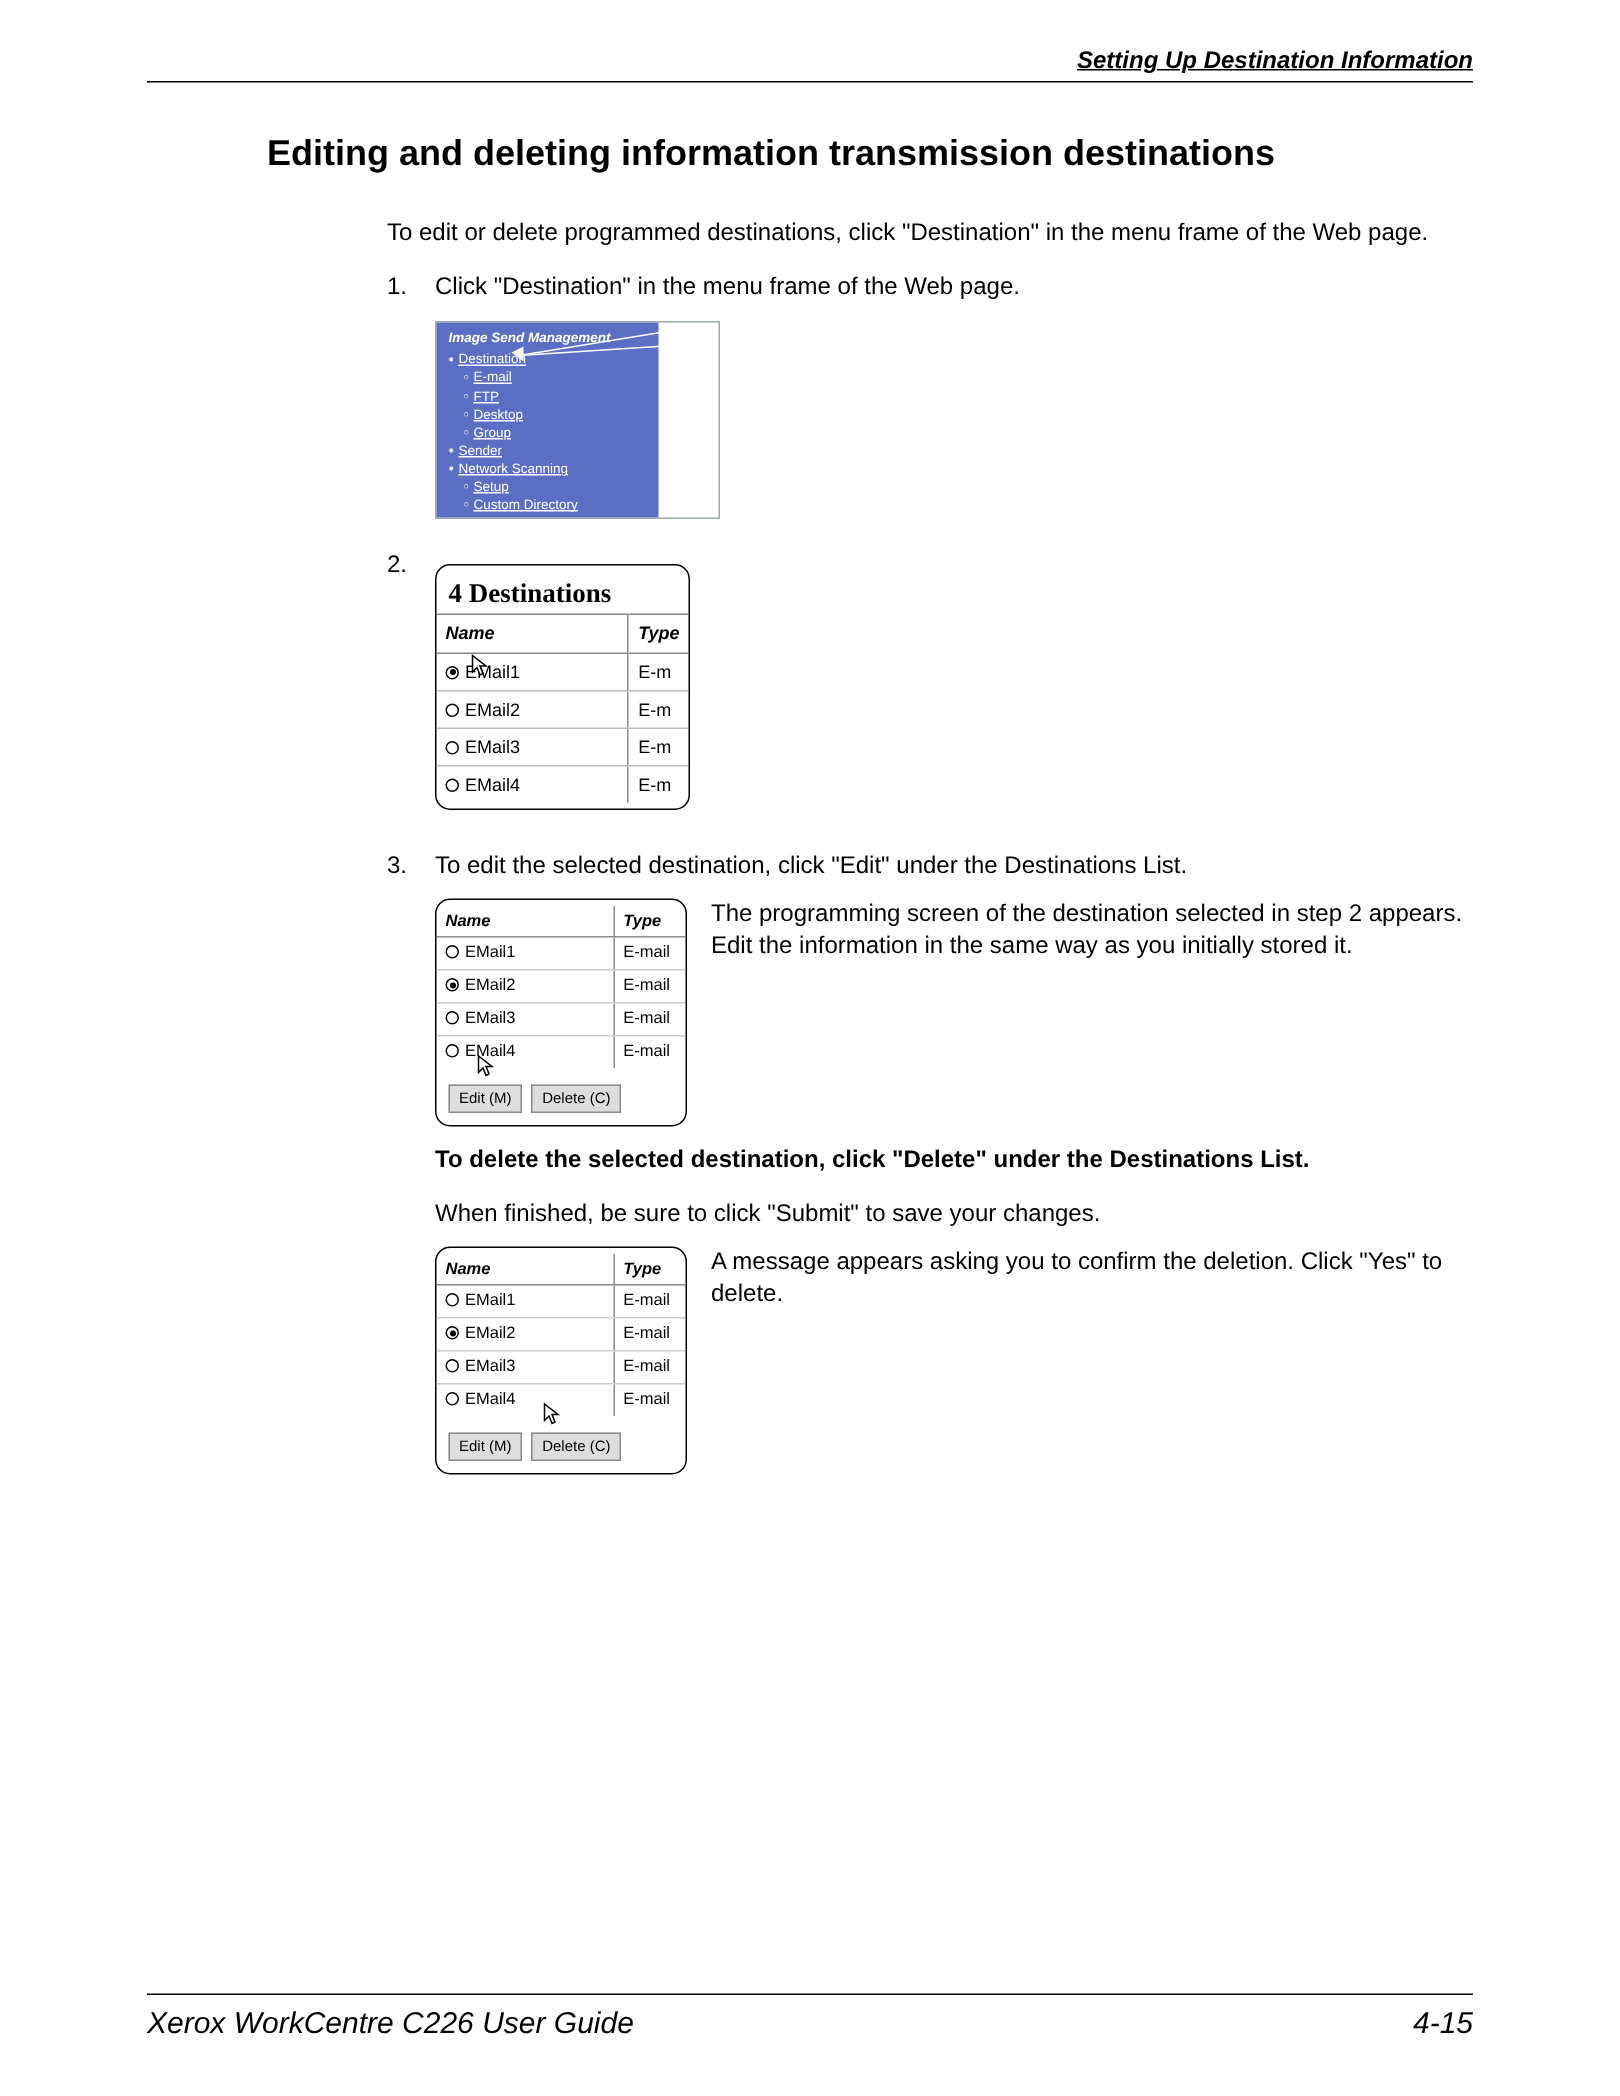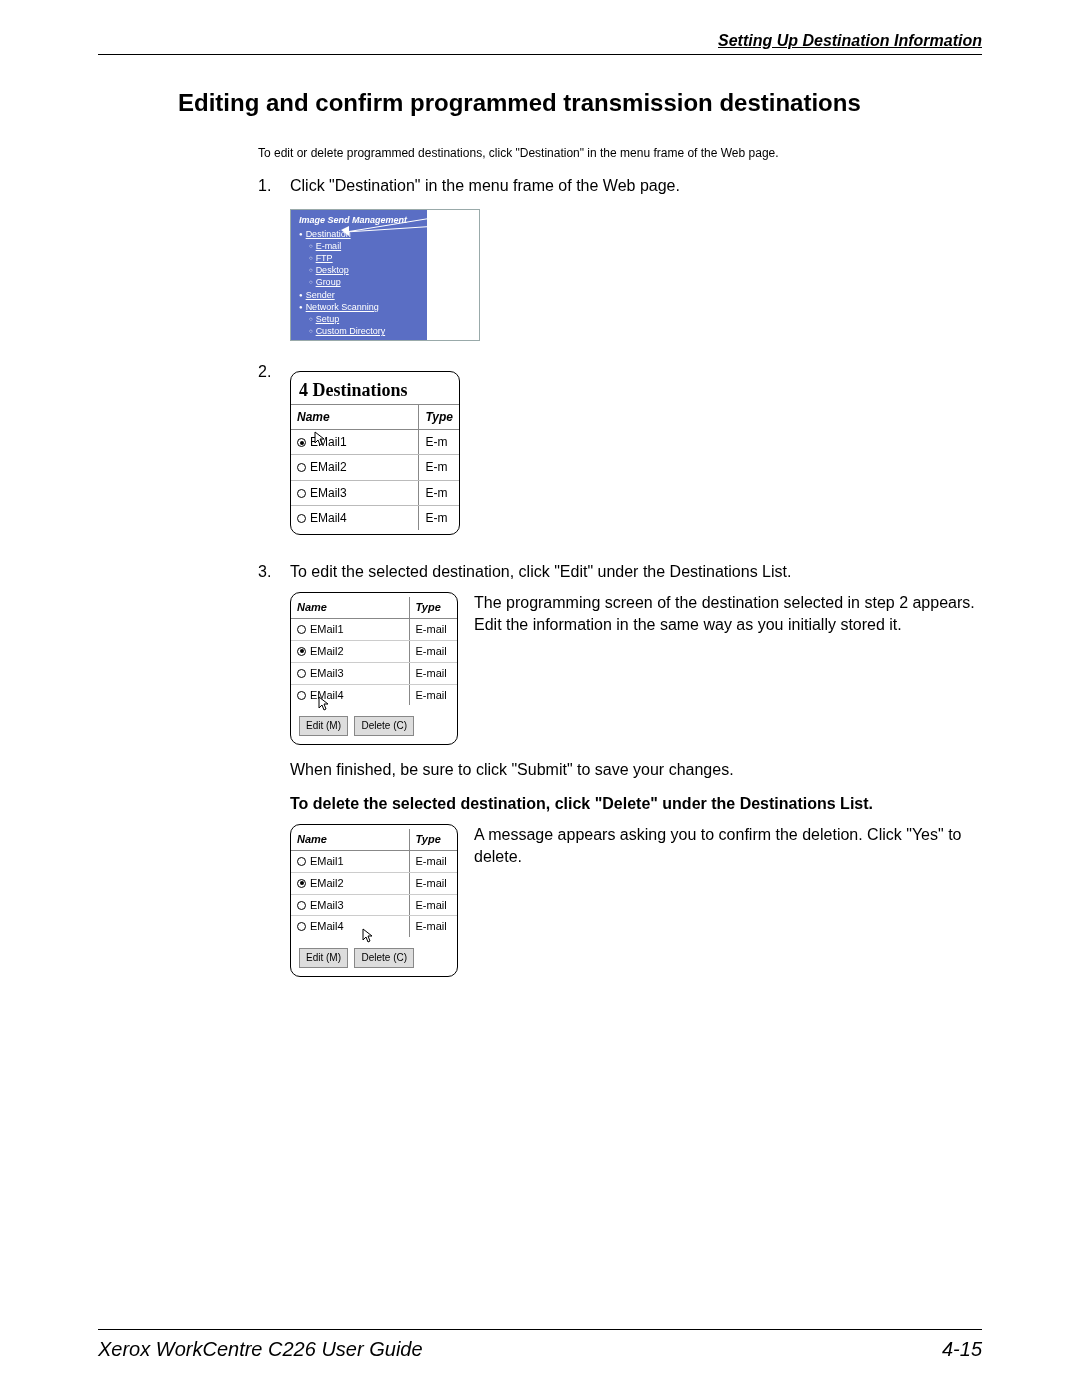--- a/index.html
+++ b/index.html
@@ -28,21 +28,21 @@
     border-bottom: 1.5px solid #000;
     margin-bottom: 34px;
   }
   .section-title {
     font-size: 24px;
     font-weight: bold;
     margin-bottom: 28px;
     margin-left: 80px;
   }
   .body-indent { margin-left: 160px; }
-  .intro { font-size: 12px; line-height: 1.35; margin-bottom: 14px; }
+  .intro { font-size: 16px; line-height: 1.35; margin-bottom: 14px; }
   ol.steps { list-style: none; counter-reset: step; }
   ol.steps > li {
     counter-increment: step;
     position: relative;
     padding-left: 32px;
     font-size: 16px;
     line-height: 1.35;
     margin-bottom: 20px;
   }
   ol.steps > li::before {
@@ -57,21 +57,21 @@
     position: relative;
     width: 190px;
     height: 132px;
     border: 1px solid #9aa;
     background: #fff;
     margin-top: 12px;
   }
   .fig-menu .menu-pane {
     position: absolute;
     left: 0; top: 0;
-    width: 136px;
+    width: 148px;
     height: 130px;
     background: #5a6ec4;
     color: #fff;
     font-size: 9px;
     padding: 4px 4px 4px 8px;
     line-height: 1.35;
   }
   .fig-menu .menu-title { font-style: italic; font-weight: bold; margin-bottom: 2px; }
   .fig-menu ul { list-style: none; }
   .fig-menu .bullet::before { content: "\25CF"; font-size: 6px; margin-right: 3px; position: relative; top: -1px; }
@@ -144,21 +144,21 @@
   .footer-rule { border-top: 1.5px solid #000; margin-bottom: 8px; }
   .footer-row { display: flex; justify-content: space-between; font-style: italic; font-size: 20px; }
 </style>
 </head>
 <body>
 
 <div class="page">
   <div class="header-right">Setting Up Destination Information</div>
   <div class="top-rule"></div>
 
-  <h2 class="section-title">Editing and confirm programmed transmission destinations</h2>
+  <h2 class="section-title">Editing and deleting information transmission destinations</h2>
 
   <div class="body-indent">
     <p class="intro">To edit or delete programmed destinations, click "Destination" in the menu frame of the Web page.</p>
 
     <ol class="steps">
 
       <li>
         <span>Click "Destination" in the menu frame of the Web page.</span>
         <div class="fig-menu">
           <div class="menu-pane">
@@ -252,22 +252,22 @@
                 <span class="btn">Delete (C)</span>
               </div>
             </div>
             <svg class="cursor-svg" style="left:28px; top:104px;" viewBox="0 0 14 16">
               <path d="M1 1 L1 12 L4 9 L6 14 L8 13 L6 8 L10 8 Z" fill="#fff" stroke="#000" stroke-width="1"></path>
             </svg>
           </div>
           <div class="step-aside">The programming screen of the destination selected in step 2 appears. Edit the information in the same way as you initially stored it.</div>
         </div>
 
+        <p class="after bold-note" style="margin-left:0;">To delete the selected destination, click "Delete" under the Destinations List.</p>
         <p class="after" style="margin-left:0;">When finished, be sure to click "Submit" to save your changes.</p>
-        <p class="after bold-note" style="margin-left:0;">To delete the selected destination, click "Delete" under the Destinations List.</p>
 
         <div class="step-row">
           <div class="fig-wrap">
             <div class="fig-list">
               <table>
                 <tbody>
                     <tr>
                   <th>Name</th>
                   <th style="width:48px">Type</th>
                 </tr>

